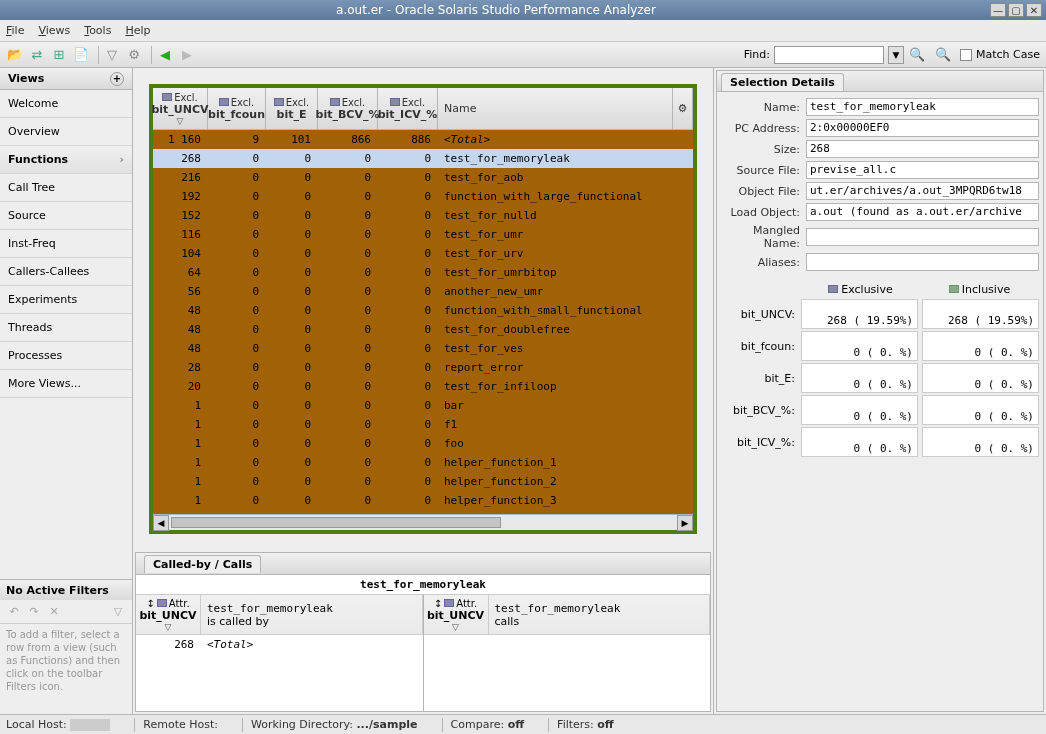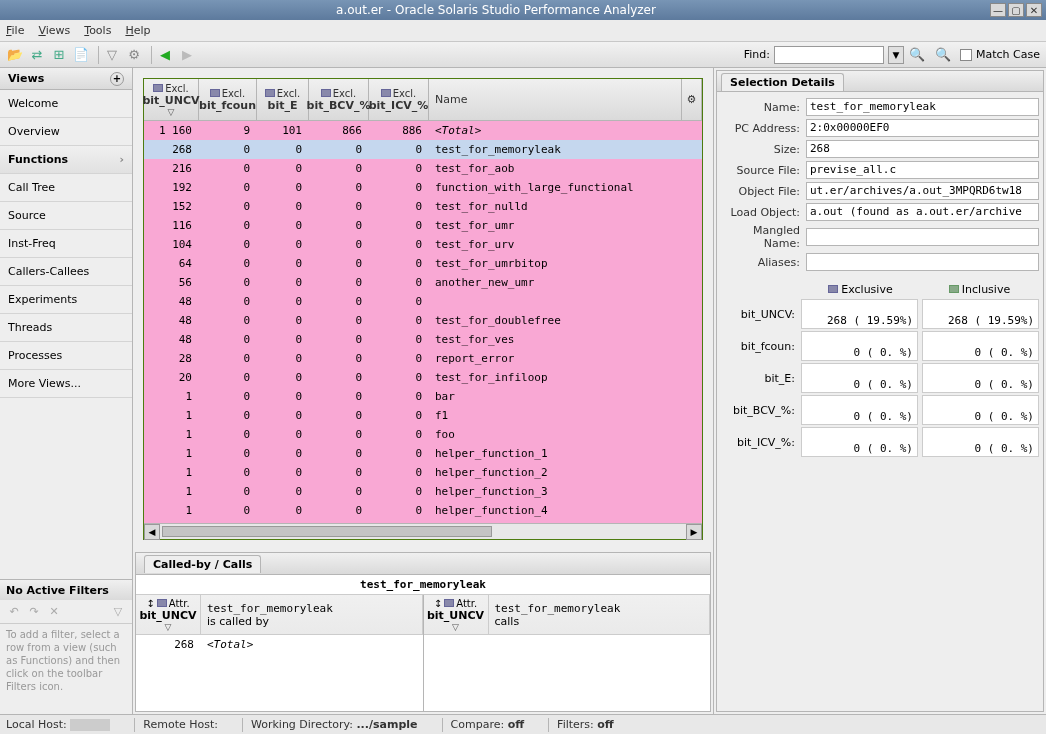--- a/index.html
+++ b/index.html
@@ -36,21 +36,21 @@
 .navitem .chev { margin-left:auto; color:#888; }
 .filter-sec { margin-top:auto; border-top:1px solid #b5b5b5; }
 .filter-hdr { background:linear-gradient(#f0f0f0,#dadada); height:20px; display:flex; align-items:center; padding:0 6px; font-weight:bold; }
 .filter-toolbar { display:flex; align-items:center; gap:4px; padding:3px 6px; height:24px; border-bottom:1px solid #ccc;}
 .filter-toolbar .ti { width:16px; height:16px; display:flex; align-items:center; justify-content:center; color:#aaa; }
 .filter-hint { padding:4px 6px; color:#999; font-size:10px; line-height:1.3; height:90px; }
 
 .centerpane { flex:1; display:flex; flex-direction:column; min-width:0; background:#eee; }
 
 
-.tblwrap { flex:1; display:flex; flex-direction:column; min-height:0; border:1px solid #4d7c0f; margin:10px; background:#f9a8d4; }
+.tblwrap { flex:1; display:flex; flex-direction:column; min-height:0; border:4px solid #4d7c0f; margin:16px; background:#a16207; }
 .thead { display:flex; background:linear-gradient(#f0f0f0,#dadada); border-bottom:1px solid #b5b5b5; height:42px; }
 .thcell { border-right:1px solid #b5b5b5; display:flex; flex-direction:column; align-items:center; justify-content:center; font-size:11px; color:#333; padding:2px; }
 .thicon { display:flex; align-items:center; gap:2px; font-size:10px; }
 .sq { width:10px; height:8px; background:#88a; border:1px solid #669; }
 .sortarr { font-size:9px; color:#555; }
 .tbody { flex:1; overflow-y:scroll; overflow-x:hidden; position:relative; }
 .trow { display:flex; height:19px; align-items:center; }
 .trow.sel { background:#c5d7ee; }
 .tcell { border-right:1px solid transparent; padding:0 6px; text-align:right; }
 .tcell.name { text-align:left; font-family:"DejaVu Sans Mono",monospace; }
@@ -292,20 +292,21 @@
             <div class="tcell mono" style="width:60px">0</div>
             <div class="tcell mono" style="width:60px">0</div>
             <div class="tcell name namecol" style="">another_new_umr</div>
           </div>
           <div class="trow">
             <div class="tcell mono" style="width:55px">48</div>
             <div class="tcell mono" style="width:58px">0</div>
             <div class="tcell mono" style="width:52px">0</div>
             <div class="tcell mono" style="width:60px">0</div>
             <div class="tcell mono" style="width:60px">0</div>
+            <div class="tcell name namecol" style="">function_with_small_functional</div>
           </div>
           <div class="trow">
             <div class="tcell mono" style="width:55px">48</div>
             <div class="tcell mono" style="width:58px">0</div>
             <div class="tcell mono" style="width:52px">0</div>
             <div class="tcell mono" style="width:60px">0</div>
             <div class="tcell mono" style="width:60px">0</div>
             <div class="tcell name namecol" style="">test_for_doublefree</div>
           </div>
           <div class="trow">

